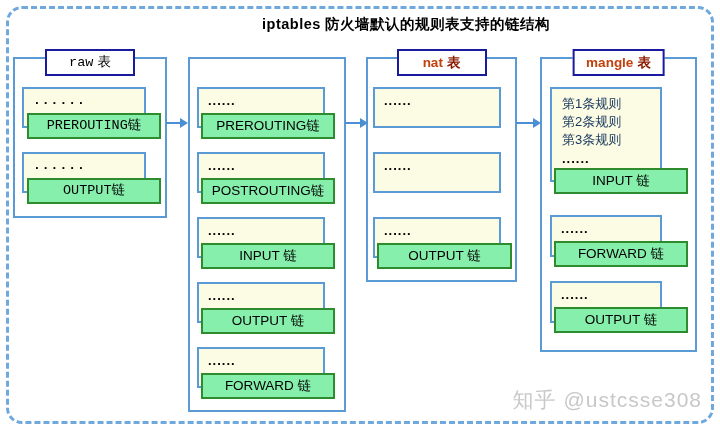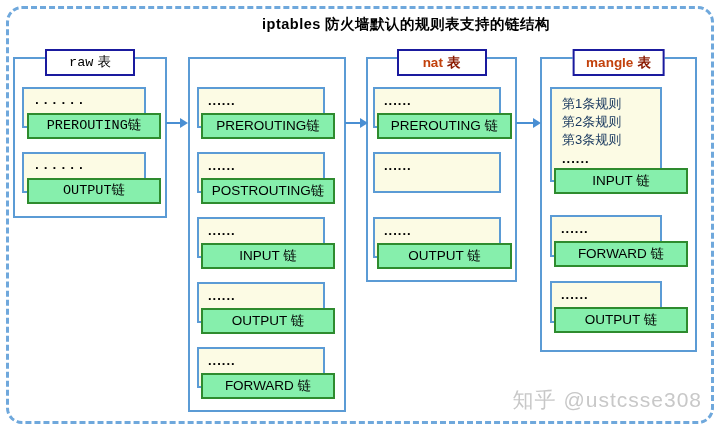--- a/index.html
+++ b/index.html
@@ -112,21 +112,20 @@
 
   <div class="arrow" style="left:345px;width:21px;"></div>
 
   <div class="container col-nat" style="left:366px;top:57px;width:151px;height:225px;">
     <div class="hdr">
       <span class="hdr-name">nat</span><span class="hdr-suffix">表</span>
     </div>
     <div class="cream" style="left:5px;top:28px;width:128px;height:41px;">
       <div class="dots">......</div>
     </div>
-    <div class="chain" style="left:9px;top:54px;width:135px;">PREROUTING 链</div>
     <div class="cream" style="left:5px;top:93px;width:128px;height:41px;">
       <div class="dots">......</div>
     </div>
     <div class="cream" style="left:5px;top:158px;width:128px;height:41px;">
       <div class="dots">......</div>
     </div>
     <div class="chain" style="left:9px;top:184px;width:135px;">OUTPUT 链</div>
   </div>
 
   <div class="arrow" style="left:516px;width:23px;"></div>

